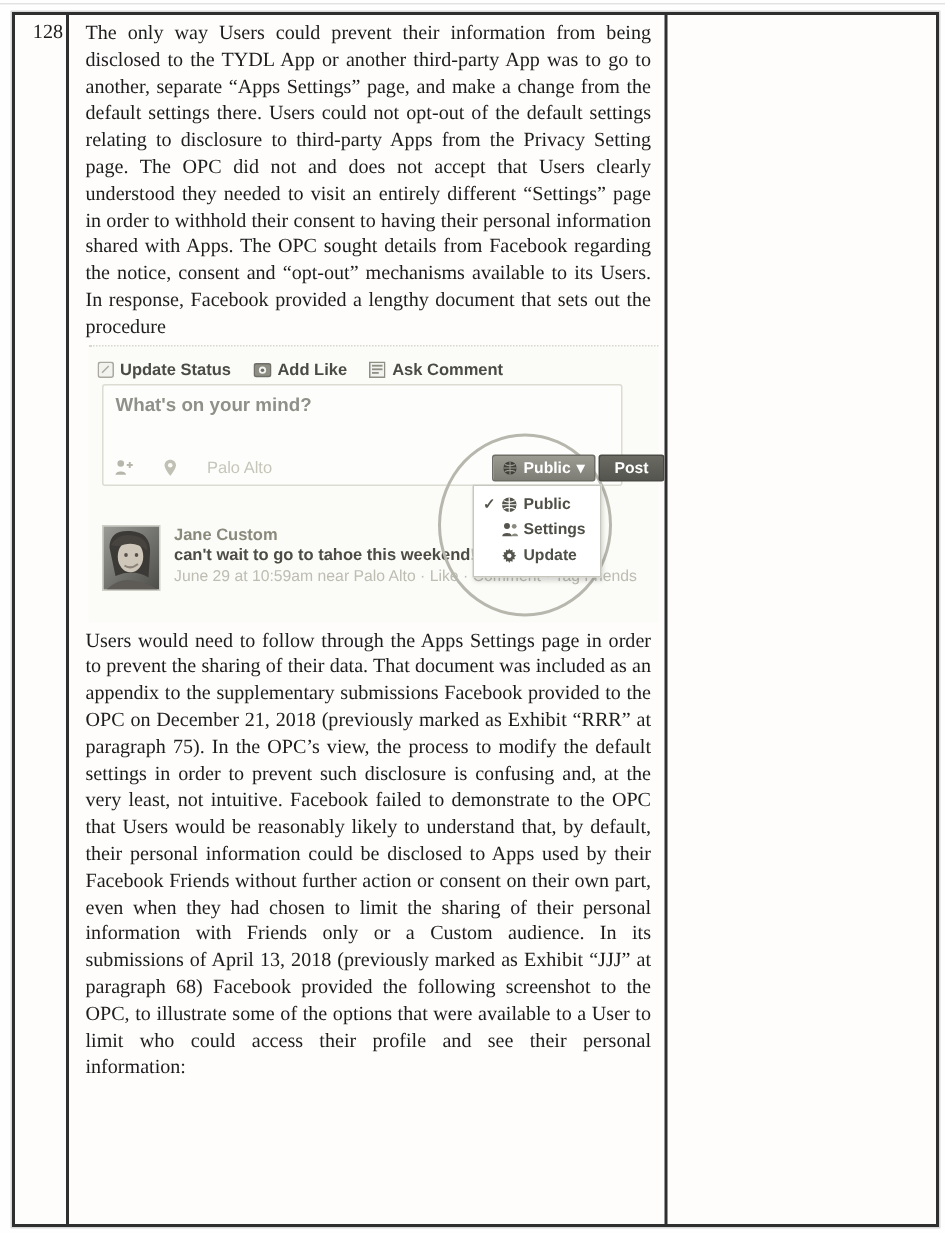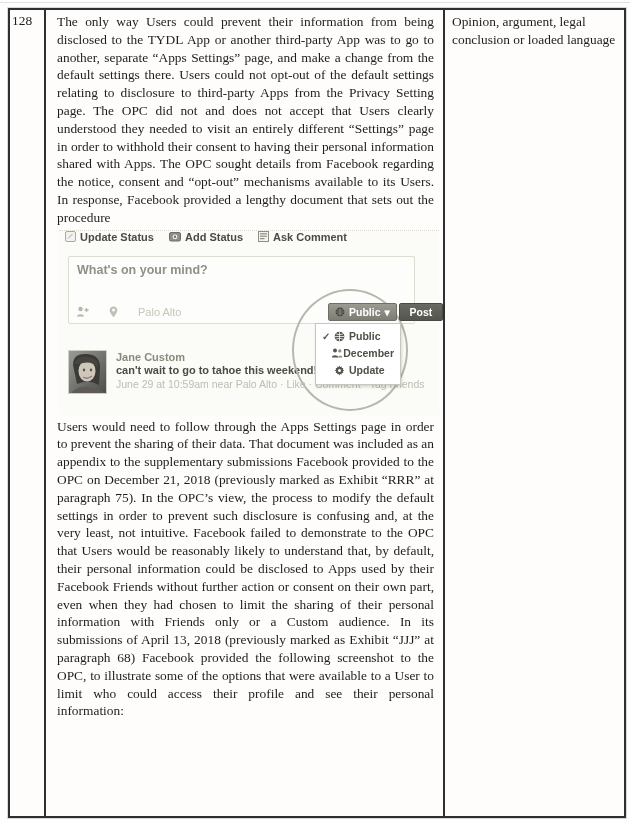--- a/index.html
+++ b/index.html
@@ -7,33 +7,33 @@
   .page{position:absolute;inset:0;background:#fefefe;}
   .scan-edge{position:absolute;left:0;top:2px;width:630px;height:1px;background:#e2e2e2;}
 
   
   .doc-table{
     position:absolute;left:8px;top:8px;width:614px;height:806px;
     border:2px solid #2f2f2f;box-shadow:0 0 0 1px #d9d9d9;
     display:grid;grid-template-columns:36px 399px 1fr;background:#fefdfc;
   }
   .cell{overflow:hidden;}
-  .cell-num{border-right:2px solid #2f2f2f;padding:3px 2px 0 2px;text-align:left;
+  .cell-num{border-right:2px solid #2f2f2f;padding:3px 2px 0 2px;text-align:right;
     font-size:13.4px;color:#1d1d1d;}
   .cell-main{border-right:2px solid #2f2f2f;padding:3px 9px 0 11px;}
   .cell-note{padding:3px 6px 0 7px;font-size:13.4px;line-height:17.8px;color:#1d1d1d;}
   .para{margin:0;font-size:13.4px;line-height:17.8px;text-align:justify;color:#1d1d1d;}
 
   
   .fb-shot{
     position:relative;width:380px;height:184px;margin:3px 0 3px 2px;
     background:#fbfbf8;border-top:1px dotted #d8d8cf;
     font-family:"Liberation Sans",sans-serif;
   }
-  .fb-tabs{position:absolute;left:6px;top:0;display:flex;gap:15px;align-items:flex-end;}
+  .fb-tabs{position:absolute;left:6px;top:10px;display:flex;gap:15px;align-items:flex-end;}
   .fb-tab{display:flex;align-items:center;gap:4px;font-size:11px;font-weight:bold;color:#4b4b45;}
   .fb-composer{
     position:absolute;left:9px;top:25px;width:345px;height:66px;
     background:#fdfdfb;border:1px solid #dcdcd3;border-radius:2px;
   }
   .fb-placeholder{position:absolute;left:8px;top:6px;font-size:12.5px;color:#90908a;font-weight:bold;}
   .fb-compose-meta{position:absolute;left:7px;bottom:5px;display:flex;align-items:center;gap:20px;}
   .fb-location{font-size:11px;color:#c6c6bb;}
   .fb-privacy-btn{
     position:absolute;left:269px;top:72px;height:18px;z-index:3;
@@ -98,21 +98,21 @@
             <span>Update Status</span>
           </span>
           <span class="fb-tab">
             <span>
               <svg width="12" height="11" viewBox="0 0 12 11">
                   <rect x="0.5" y="1.5" width="11" height="8.5" rx="1.5" fill="#8e8e85" stroke="#6f6f67"></rect>
                   <circle cx="6" cy="5.8" r="2.4" fill="#f4f4f0"></circle>
                   <circle cx="6" cy="5.8" r="1.2" fill="#6f6f67"></circle>
                 </svg>
             </span>
-            <span>Add Status</span>
+            <span>Add Like</span>
           </span>
           <span class="fb-tab">
             <span>
               <svg width="11" height="11" viewBox="0 0 11 11">
                   <rect x="0.5" y="0.5" width="10" height="10" fill="#f2f2ee" stroke="#8e8e85"></rect>
                   <rect x="2" y="2.2" width="7" height="1.2" fill="#8e8e85"></rect>
                   <rect x="2" y="4.6" width="7" height="1.2" fill="#8e8e85"></rect>
                   <rect x="2" y="7" width="4.5" height="1.2" fill="#8e8e85"></rect>
                 </svg>
             </span>
@@ -171,21 +171,21 @@
           <div class="fb-menu-item">
             <span class="fb-menu-check"></span>
             <span class="fb-menu-ic">
               <svg width="12" height="10" viewBox="0 0 12 10">
                   <circle cx="4" cy="2.6" r="2" fill="#55554e"></circle>
                   <path d="M0.8 9.5 C0.8 6.6 7.2 6.6 7.2 9.5 Z" fill="#55554e"></path>
                   <circle cx="8.8" cy="2.9" r="1.6" fill="#8a8a80"></circle>
                   <path d="M6.8 9.5 C7.6 7 11.4 7.2 11.4 9.5 Z" fill="#8a8a80"></path>
                 </svg>
             </span>
-            <span>December</span>
+            <span>Settings</span>
           </div>
           <div class="fb-menu-item">
             <span class="fb-menu-check"></span>
             <span class="fb-menu-ic">
               <svg width="11" height="11" viewBox="0 0 11 11">
                   <path d="M5.5 0.6 l0.7 1.4 1.5-0.5 0 1.6 1.6 0 -0.5 1.5 1.4 0.9 -1.4 0.9 0.5 1.5 -1.6 0 0 1.6 -1.5-0.5 -0.7 1.4 -0.7-1.4 -1.5 0.5 0-1.6 -1.6 0 0.5-1.5 -1.4-0.9 1.4-0.9 -0.5-1.5 1.6 0 0-1.6 1.5 0.5 Z" fill="#55554e"></path>
                   <circle cx="5.5" cy="5.5" r="1.5" fill="#ffffff"></circle>
                 </svg>
             </span>
             <span>Update</span>
@@ -215,18 +215,15 @@
           <span class="fb-author">Jane Custom</span>
           <span class="fb-status"><b>can't wait to go to tahoe this weekend!</b><span class="tail"> — with C</span></span>
           <span class="fb-meta">June 29 at 10:59am near Palo Alto · Like · Comment · Tag Friends</span>
         </div>
 
       </div>
 
       <p class="para">Users would need to follow through the Apps Settings page in order to prevent the sharing of their data. That document was included as an appendix to the supplementary submissions Facebook provided to the OPC on December 21, 2018 (previously marked as Exhibit “RRR” at paragraph 75). In the OPC’s view, the process to modify the default settings in order to prevent such disclosure is confusing and, at the very least, not intuitive. Facebook failed to demonstrate to the OPC that Users would be reasonably likely to understand that, by default, their personal information could be disclosed to Apps used by their Facebook Friends without further action or consent on their own part, even when they had chosen to limit the sharing of their personal information with Friends only or a Custom audience. In its submissions of April 13, 2018 (previously marked as Exhibit “JJJ” at paragraph 68) Facebook provided the following screenshot to the OPC, to illustrate some of the options that were available to a User to limit who could access their profile and see their personal information:</p>
     </div>
 
-    <div class="cell cell-note">
-      <span>Opinion, argument, legal conclusion or loaded language</span>
-    </div>
 
   </div>
 </div>
 
 </body></html>

